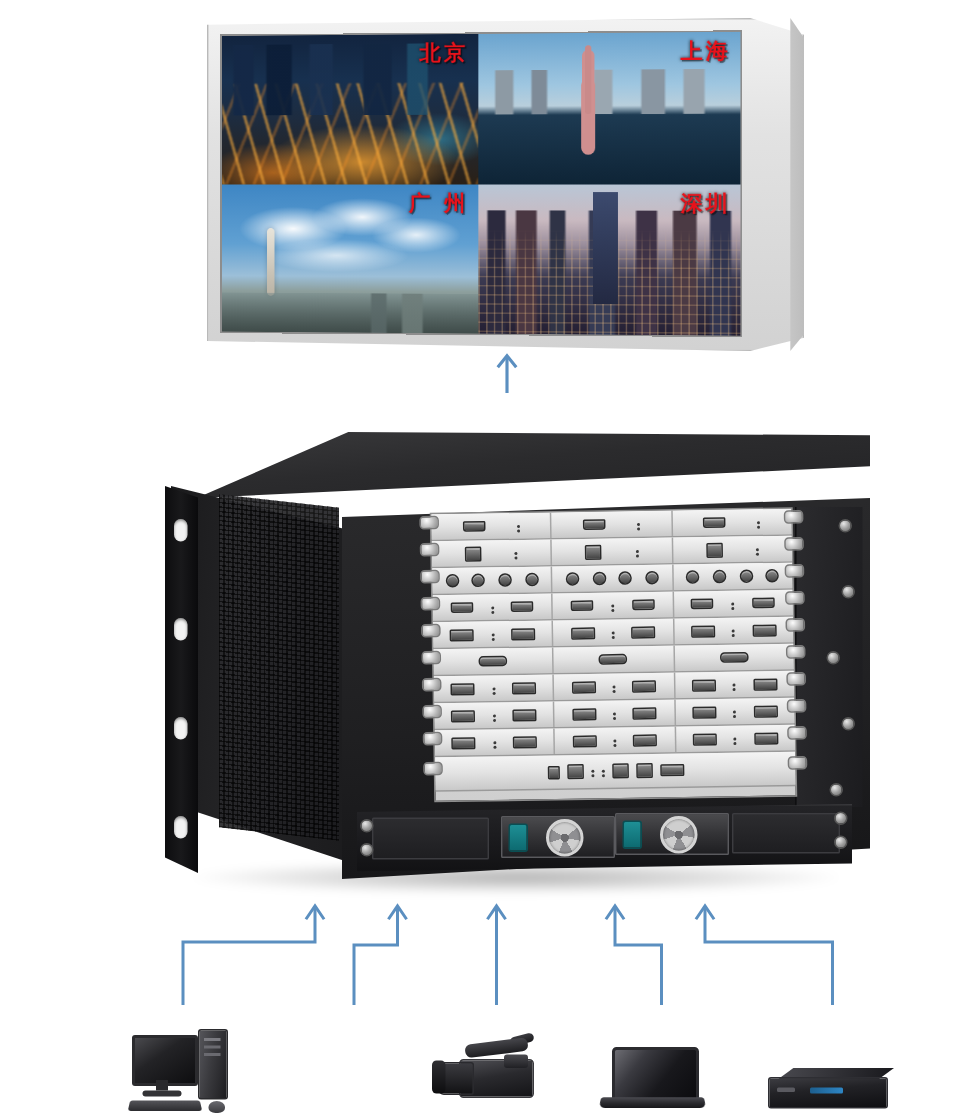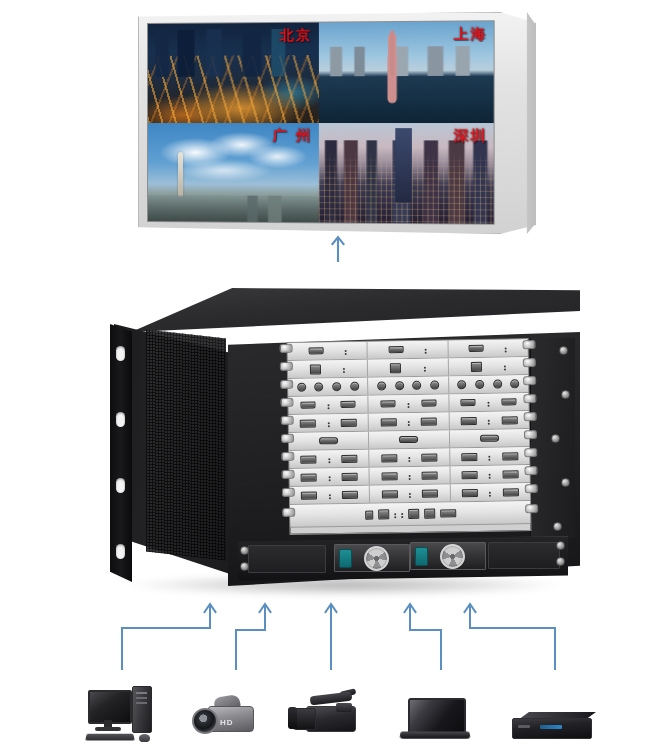--- a/index.html
+++ b/index.html
@@ -811,26 +811,20 @@
       <span class="pc-monitor"></span>
       <span class="pc-stand"></span>
       <span class="pc-base"></span>
       <span class="pc-tower">
         <span class="pc-tower-det"></span>
       </span>
       <span class="pc-keyboard"></span>
       <span class="pc-mouse"></span>
     </div>
 
-    <div class="dev" style="left:186px; width:80px; height:58px">
-      <span class="cc-grip"></span>
-      <span class="cc-body"></span>
-      <span class="cc-lens"></span>
-      <span class="cc-hd">HD</span>
-    </div>
 
     <div class="dev" style="left:292px; width:78px; height:58px">
       <span class="pv-mic"></span>
       <span class="pv-handle"></span>
       <span class="pv-body"></span>
       <span class="pv-vf"></span>
       <span class="pv-lens"></span>
       <span class="pv-hood"></span>
     </div>
 

